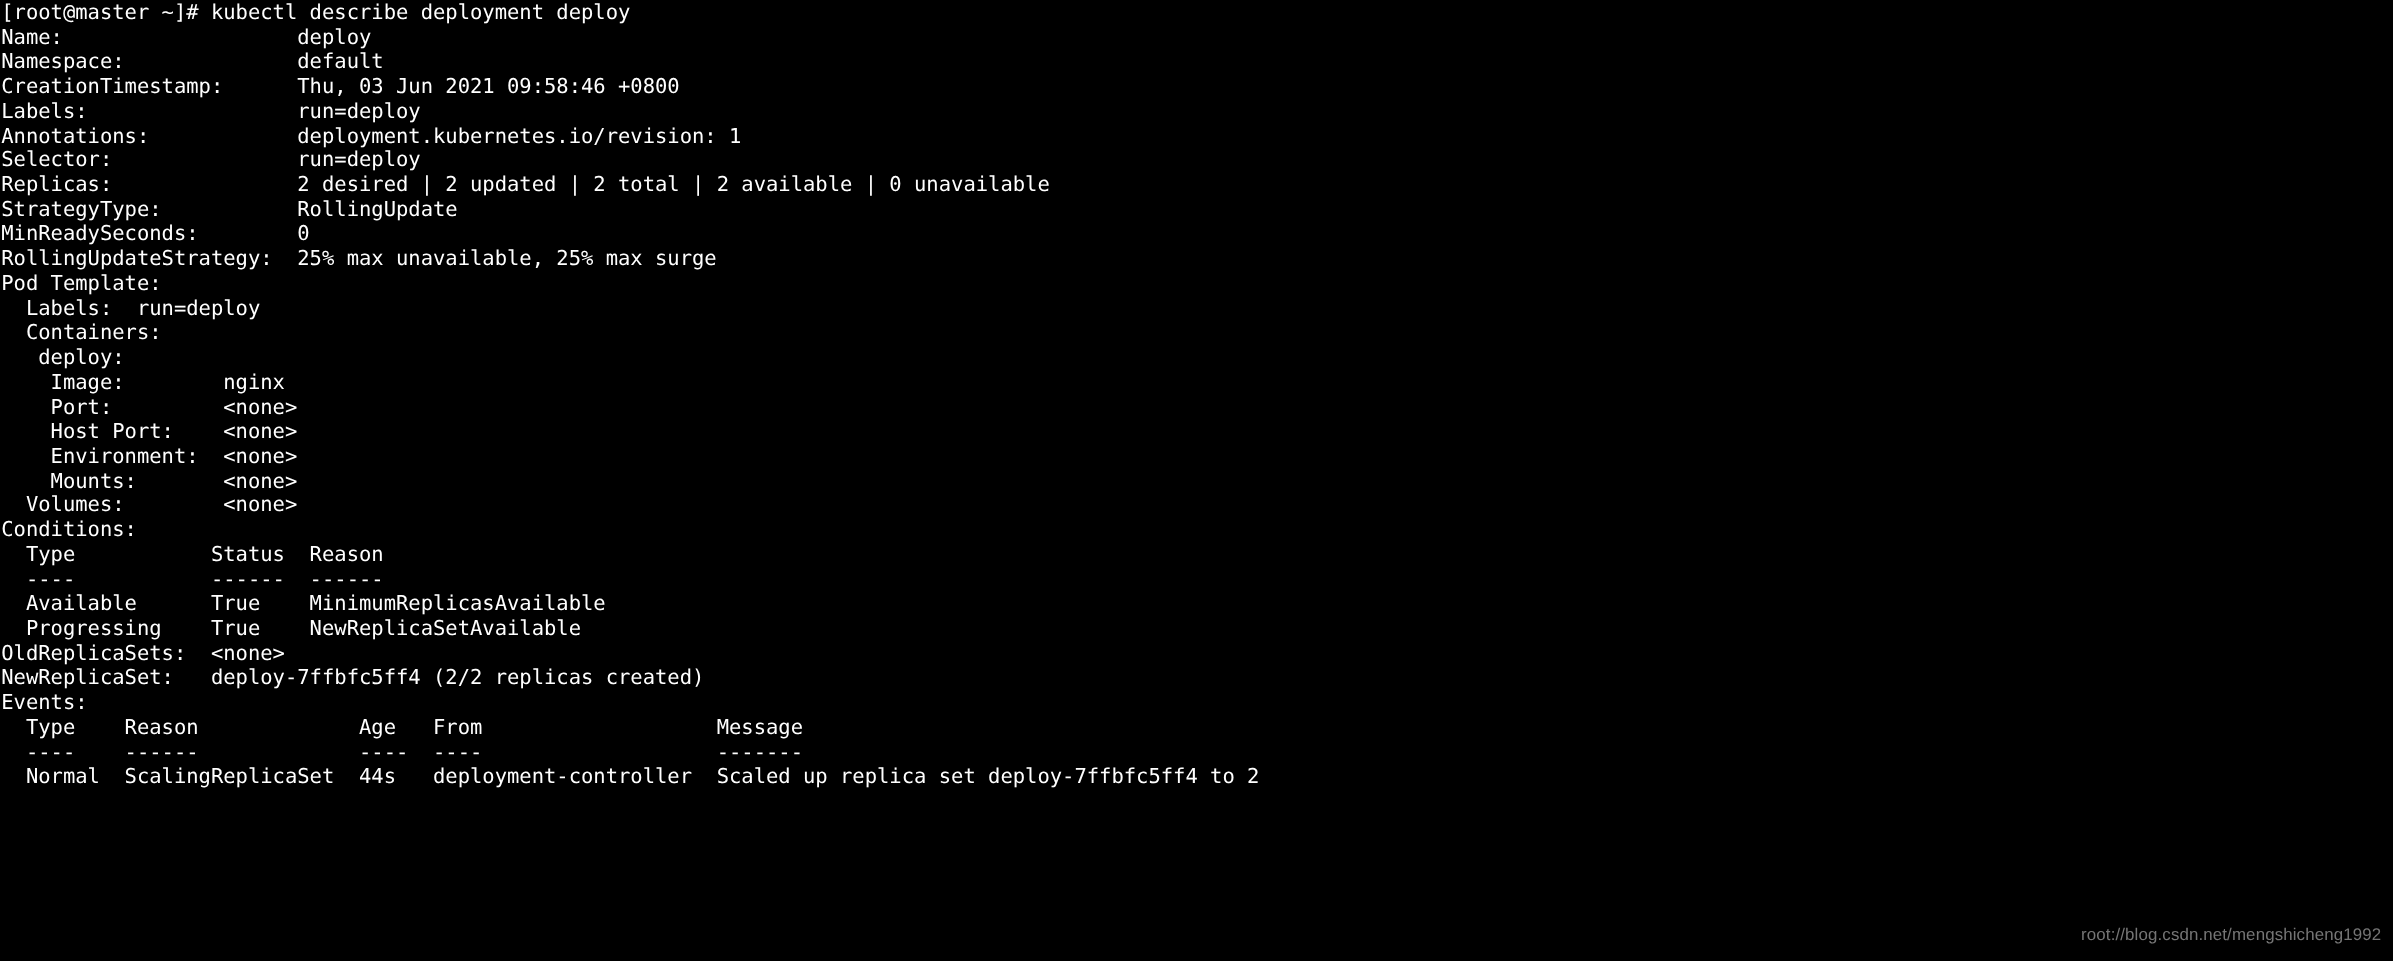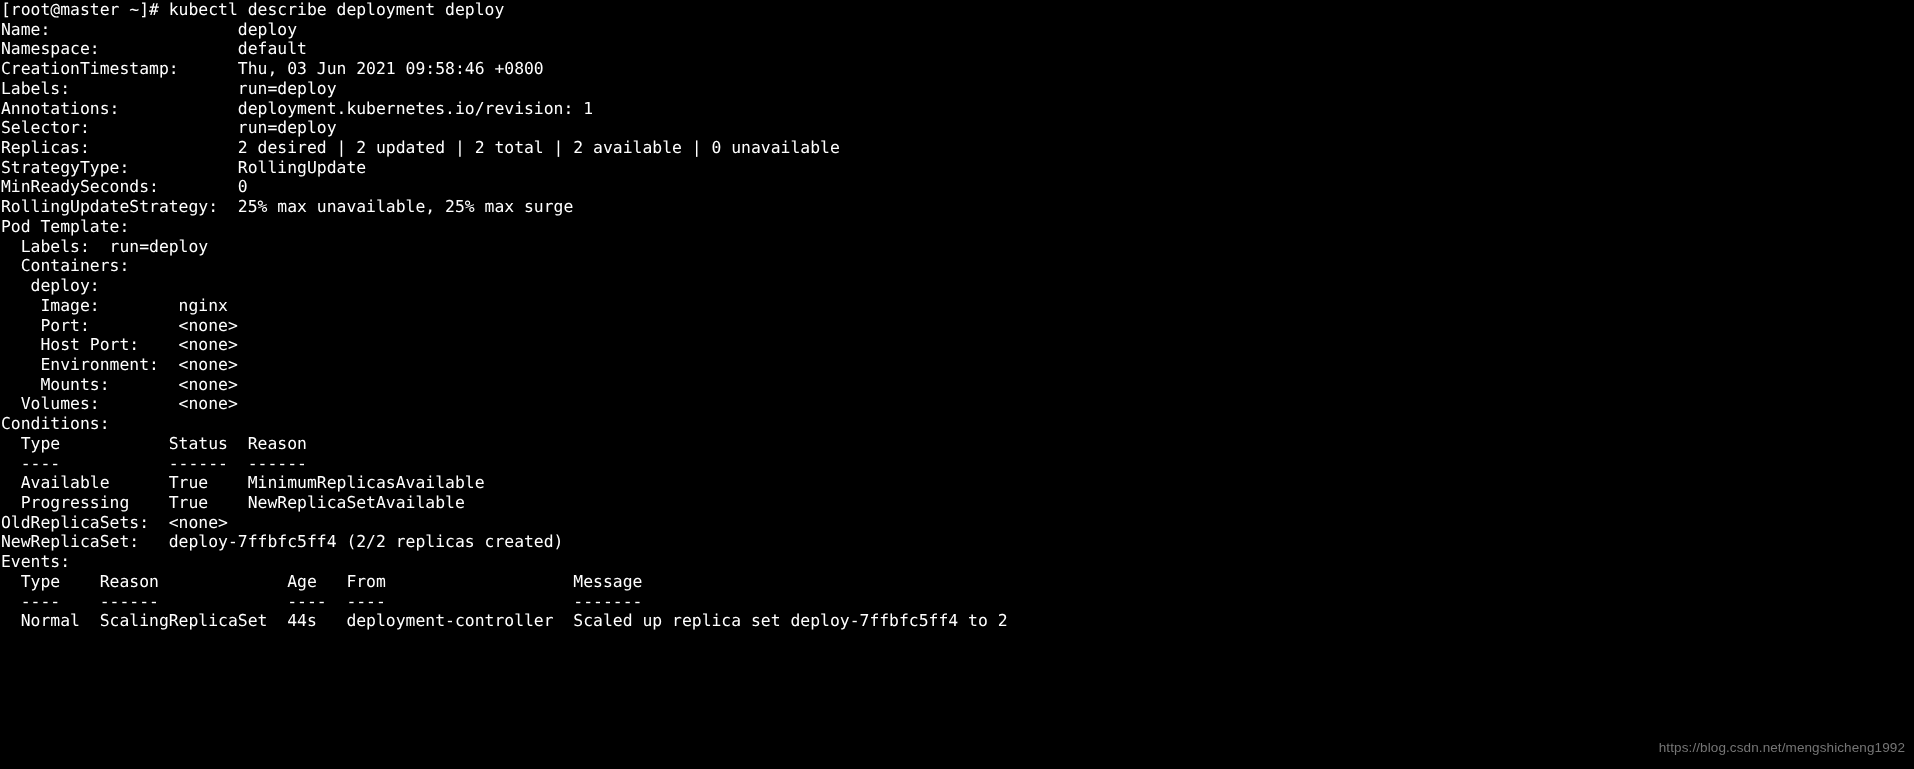--- a/index.html
+++ b/index.html
@@ -57,14 +57,14 @@
     white-space: nowrap;
     opacity: 0.85;
     letter-spacing: 0.1px;
   }
 </style>
 </head>
 <body>
 
 <div id="terminal">
   <pre id="terminal-output"><span class="term-line prompt-line">[root@master ~]# kubectl describe deployment deploy</span><span class="term-line">Name:                   deploy</span><span class="term-line">Namespace:              default</span><span class="term-line">CreationTimestamp:      Thu, 03 Jun 2021 09:58:46 +0800</span><span class="term-line">Labels:                 run=deploy</span><span class="term-line">Annotations:            deployment.kubernetes.io/revision: 1</span><span class="term-line">Selector:               run=deploy</span><span class="term-line">Replicas:               2 desired | 2 updated | 2 total | 2 available | 0 unavailable</span><span class="term-line">StrategyType:           RollingUpdate</span><span class="term-line">MinReadySeconds:        0</span><span class="term-line">RollingUpdateStrategy:  25% max unavailable, 25% max surge</span><span class="term-line">Pod Template:</span><span class="term-line">  Labels:  run=deploy</span><span class="term-line">  Containers:</span><span class="term-line">   deploy:</span><span class="term-line">    Image:        nginx</span><span class="term-line">    Port:         &lt;none&gt;</span><span class="term-line">    Host Port:    &lt;none&gt;</span><span class="term-line">    Environment:  &lt;none&gt;</span><span class="term-line">    Mounts:       &lt;none&gt;</span><span class="term-line">  Volumes:        &lt;none&gt;</span><span class="term-line">Conditions:</span><span class="term-line">  Type           Status  Reason</span><span class="term-line">  ----           ------  ------</span><span class="term-line">  Available      True    MinimumReplicasAvailable</span><span class="term-line">  Progressing    True    NewReplicaSetAvailable</span><span class="term-line">OldReplicaSets:  &lt;none&gt;</span><span class="term-line">NewReplicaSet:   deploy-7ffbfc5ff4 (2/2 replicas created)</span><span class="term-line">Events:</span><span class="term-line">  Type    Reason             Age   From                   Message</span><span class="term-line">  ----    ------             ----  ----                   -------</span><span class="term-line">  Normal  ScalingReplicaSet  44s   deployment-controller  Scaled up replica set deploy-7ffbfc5ff4 to 2</span></pre>
-  <div id="watermark">https://blog.csdn.net/mengshicheng1992</div>
+  <div id="watermark">root://blog.csdn.net/mengshicheng1992</div>
 </div>
 
 </body></html>

